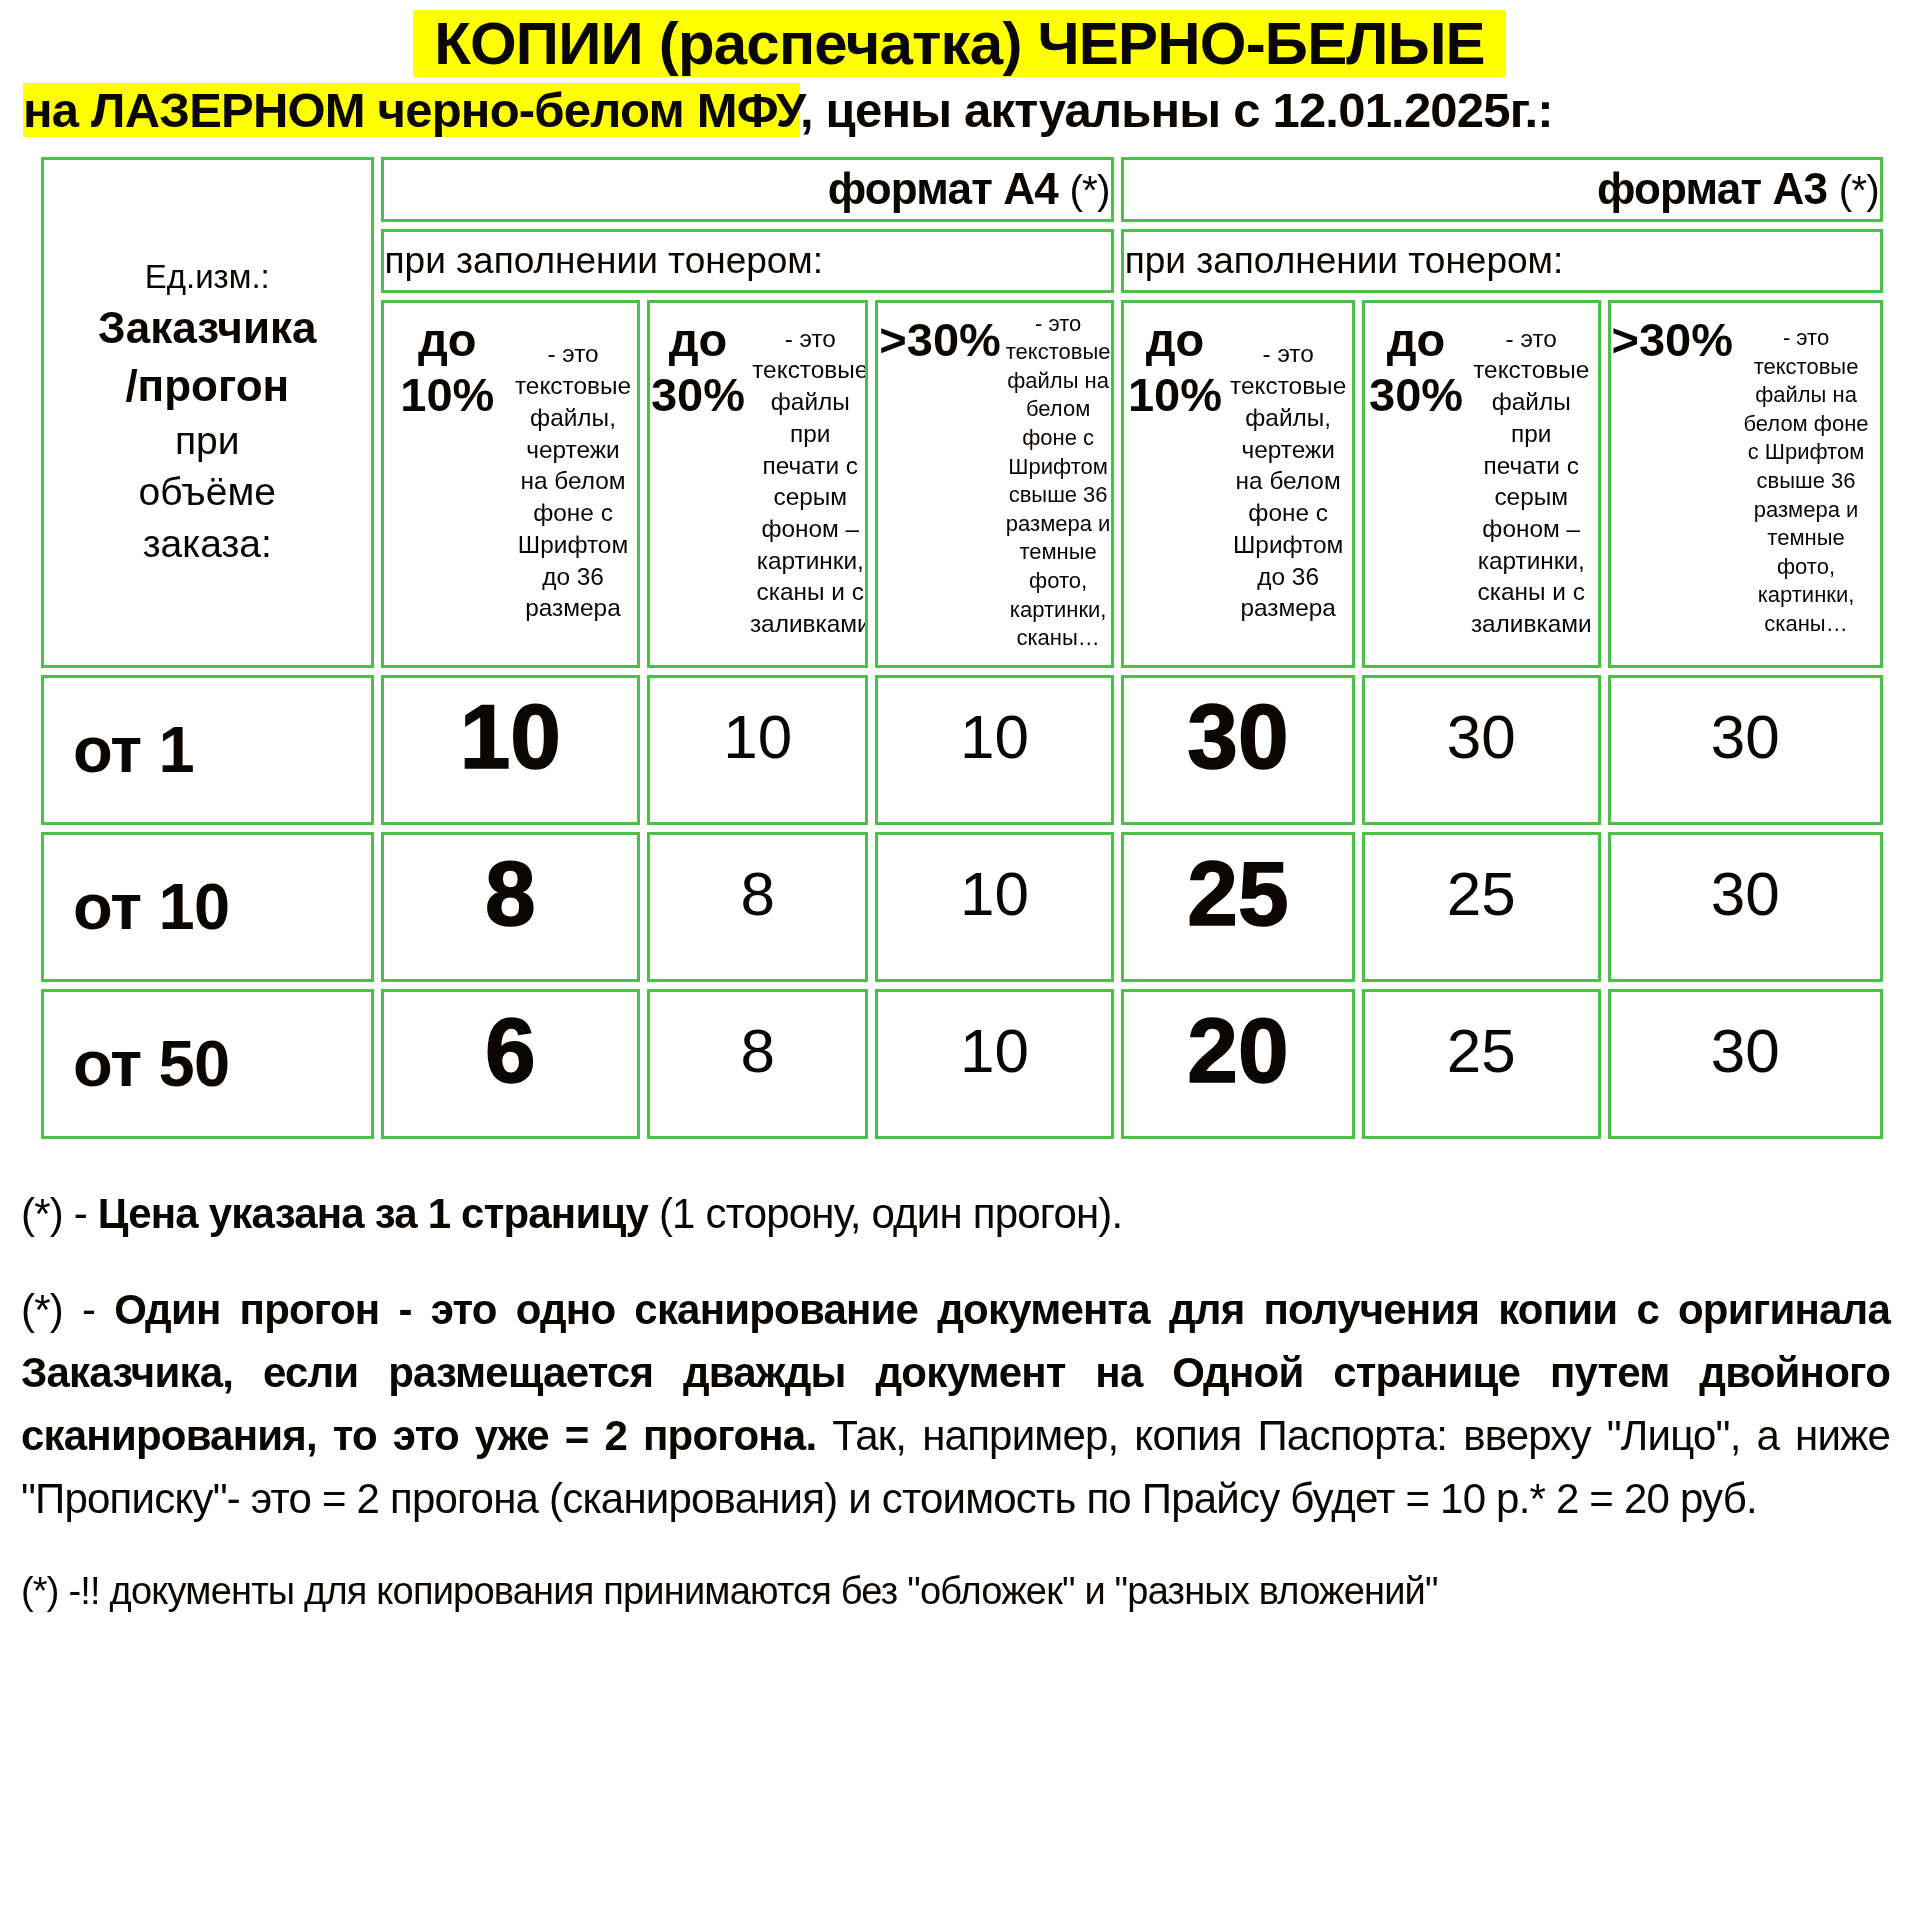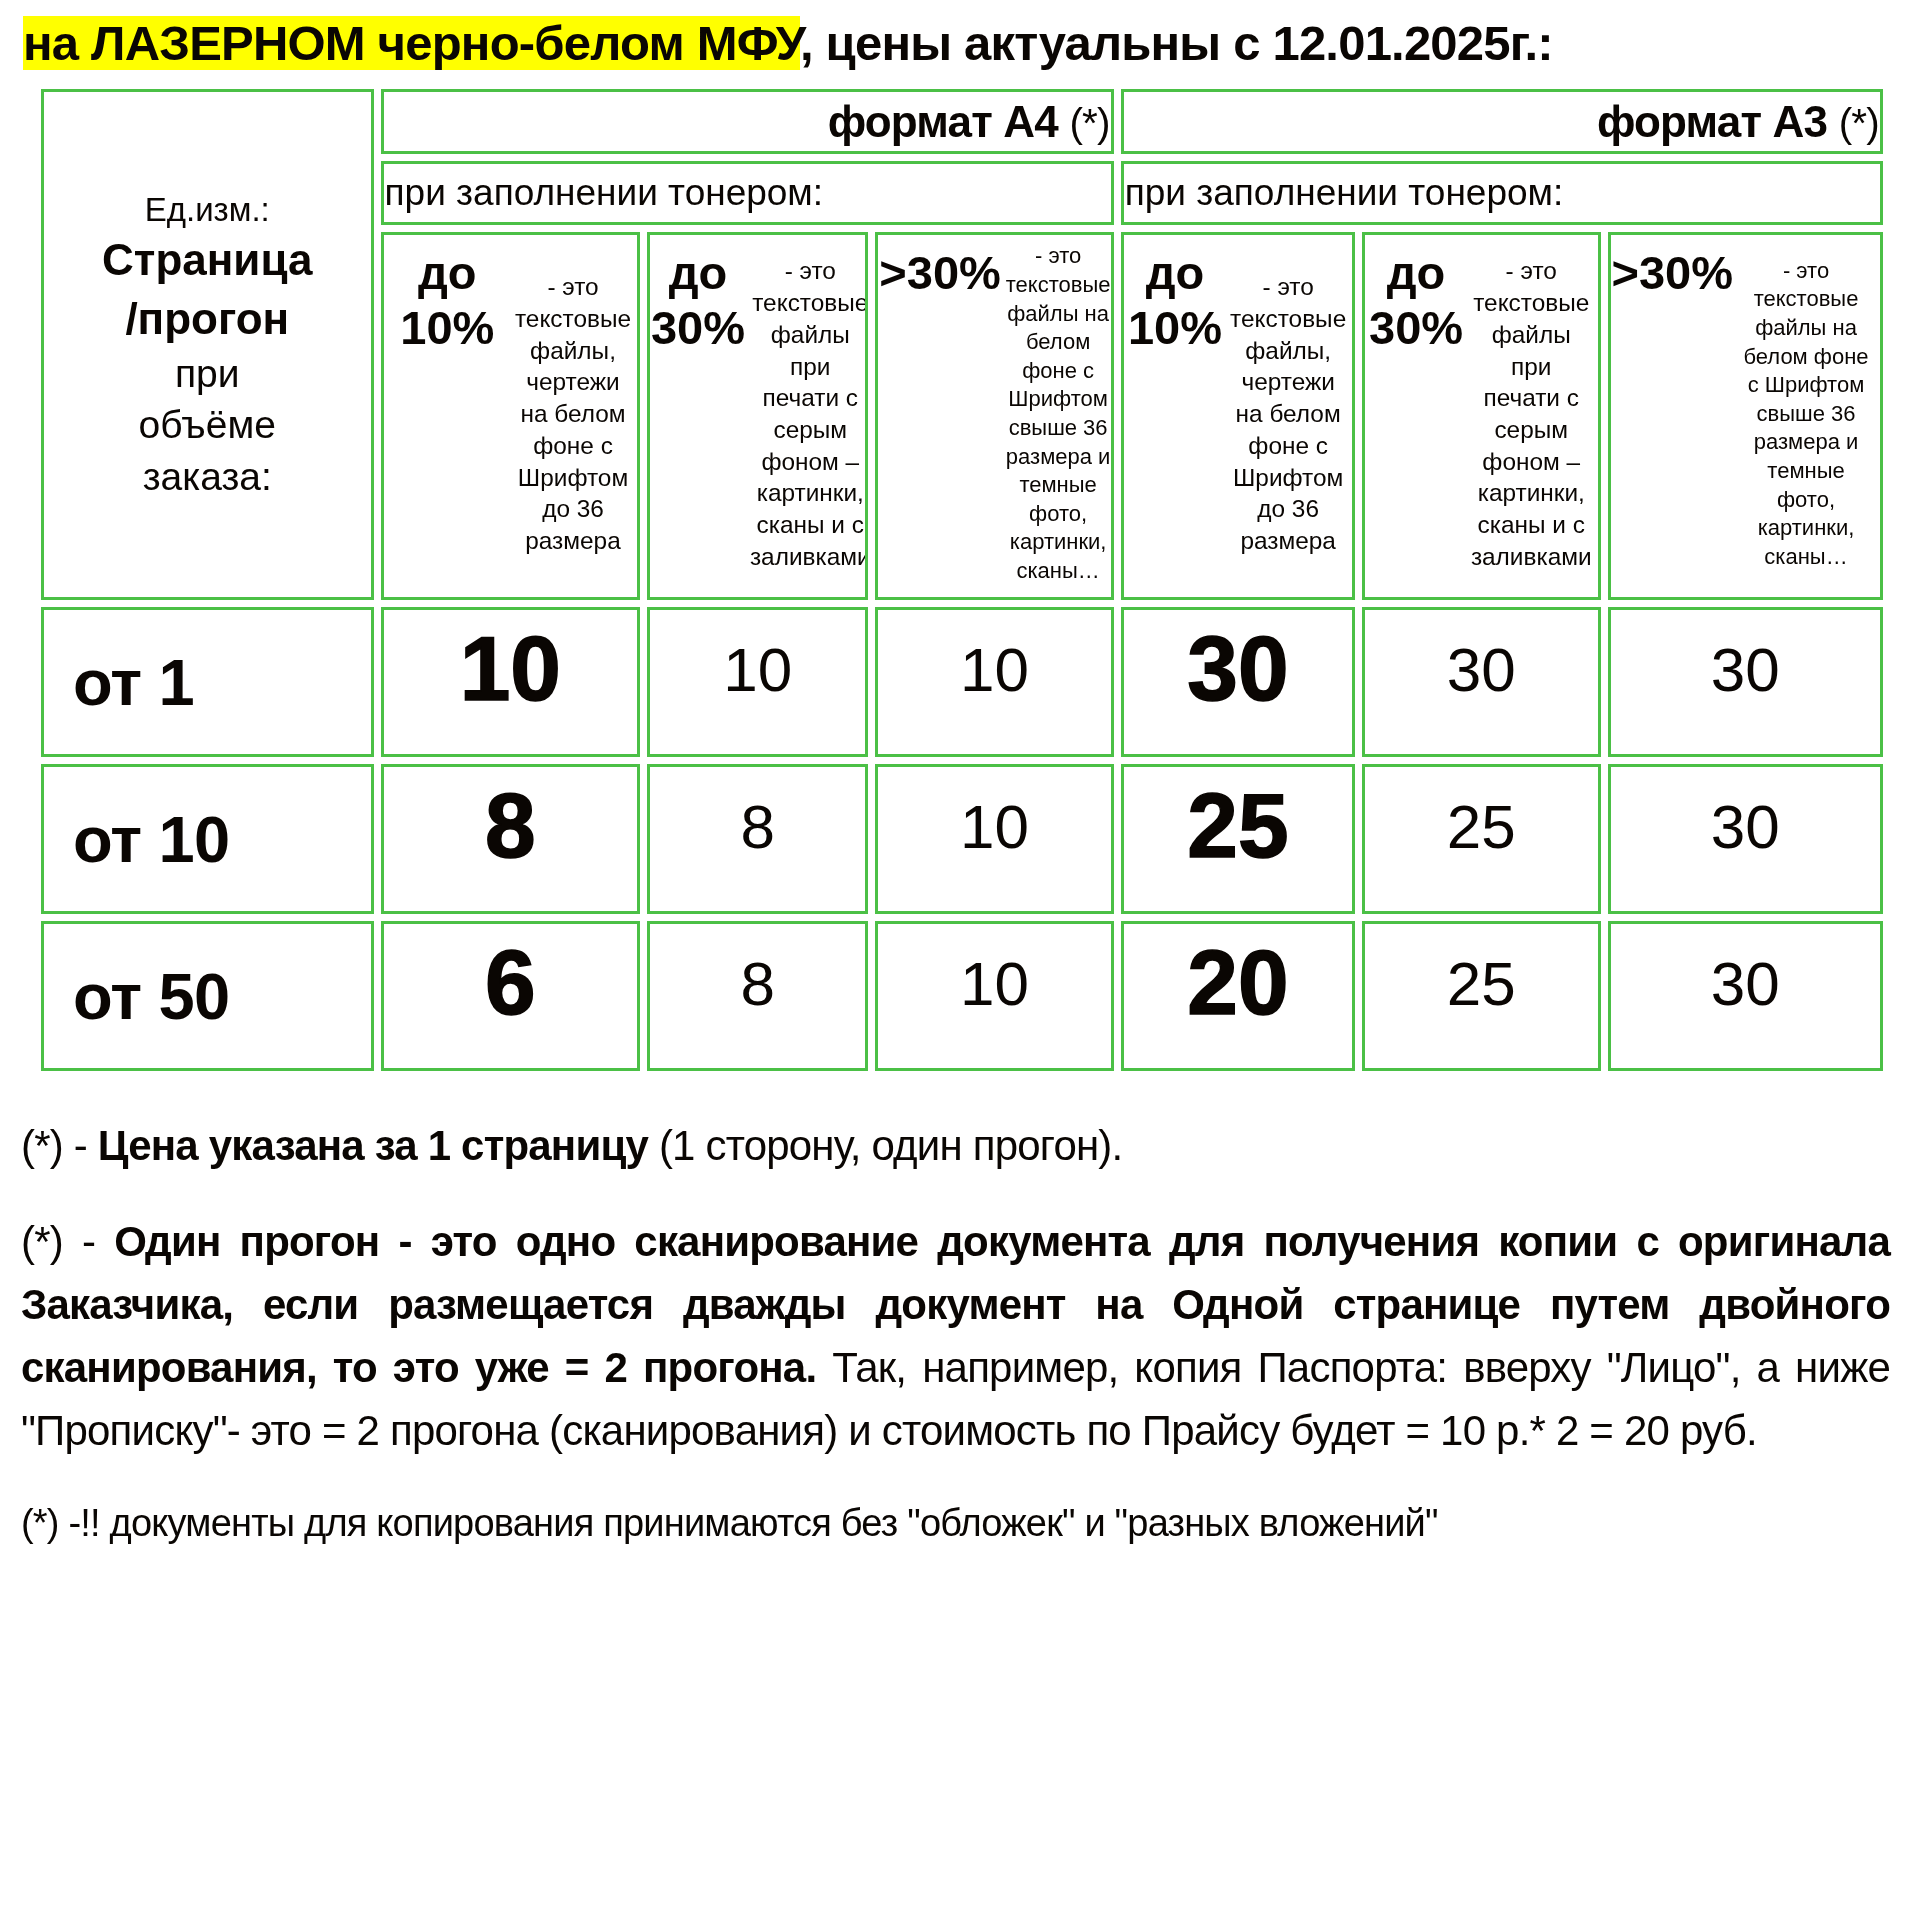--- a/index.html
+++ b/index.html
@@ -125,37 +125,40 @@
   .fn .b{ font-weight:bold; }
   .fn-justify{ text-align:justify; }
   .fn-3{ font-size:38px; }
   .fn-4{ line-height:1.7; margin-bottom:0; }
 </style>
 </head>
 <body>
 
 <div class="page">
 
+  <div class="title-row">
+    <span class="main-title">КОПИИ (распечатка) ЧЕРНО-БЕЛЫЕ</span>
+  </div>
   <div class="subtitle"><span class="hl">на ЛАЗЕРНОМ черно-белом МФУ</span><span>, цены актуальны с 12.01.2025г.:</span></div>
 
   <table class="price">
     <colgroup>
       <col style="width:332px">
       <col style="width:259px">
       <col style="width:221px">
       <col style="width:238px">
       <col style="width:234px">
       <col style="width:238px">
       <col style="width:275px">
     </colgroup>
     <tbody>
         <tr>
       <td class="h-unit" rowspan="3">
         <span class="u-small">Ед.изм.:</span>
-        <span class="u-bold">Страница</span>
+        <span class="u-bold">Заказчика</span>
         <span class="u-bold">/прогон</span>
         <span class="u-reg">при</span>
         <span class="u-reg">объёме</span>
         <span class="u-reg">заказа:</span>
       </td>
       <td class="h-format" colspan="3">
         <span>формат А4</span>
         <span class="ast">(*)</span>
       </td>
       <td class="h-format" colspan="3">

